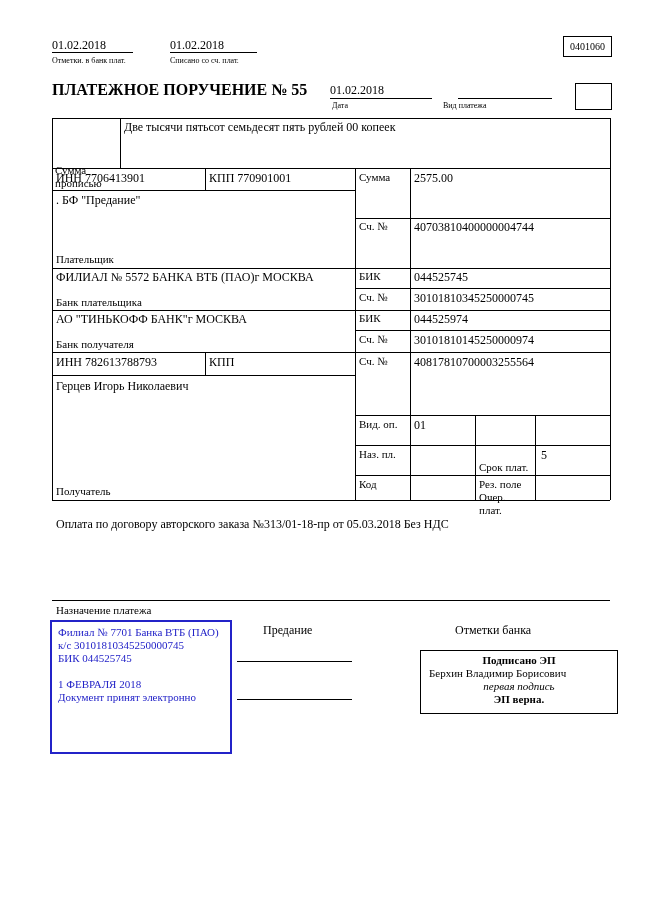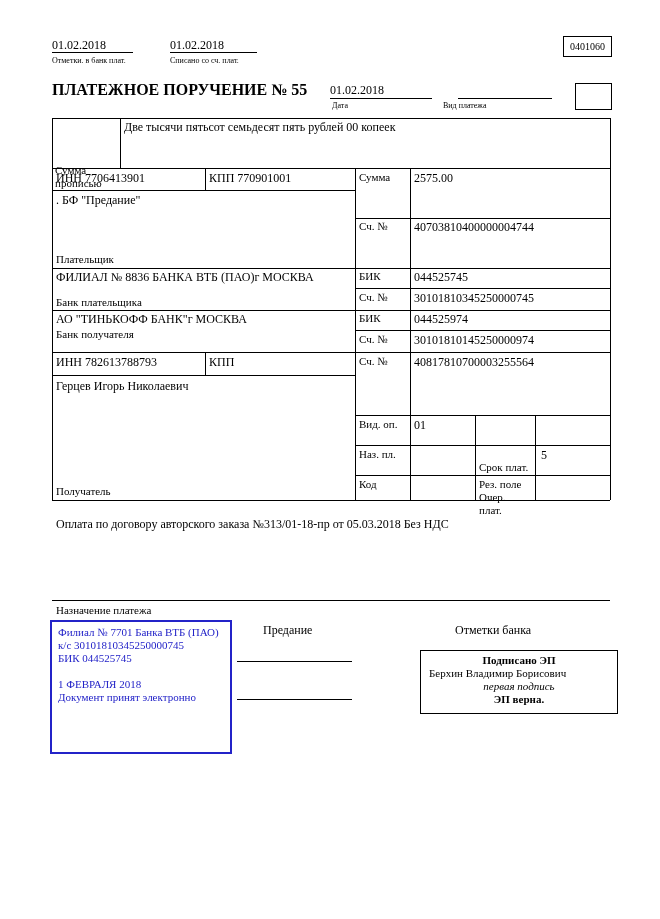--- a/index.html
+++ b/index.html
@@ -85,33 +85,33 @@
   <div class="t" style="left:56px;top:171px">ИНН 7706413901</div>
   <div class="t" style="left:209px;top:171px">КПП 770901001</div>
   <div class="t m" style="left:359px;top:171px">Сумма</div>
   <div class="t" style="left:414px;top:171px">2575.00</div>
 
   <div class="t" style="left:56px;top:193px">. БФ "Предание"</div>
   <div class="t m" style="left:359px;top:220px">Сч. №</div>
   <div class="t" style="left:414px;top:220px">40703810400000004744</div>
   <div class="t m" style="left:56px;top:253px">Плательщик</div>
 
-  <div class="t" style="left:56px;top:270px">ФИЛИАЛ № 8836 БАНКА ВТБ (ПАО)г МОСКВА</div>
+  <div class="t" style="left:56px;top:270px">ФИЛИАЛ № 5572 БАНКА ВТБ (ПАО)г МОСКВА</div>
   <div class="t m" style="left:359px;top:270px">БИК</div>
   <div class="t" style="left:414px;top:270px">044525745</div>
   <div class="t m" style="left:359px;top:291px">Сч. №</div>
   <div class="t" style="left:414px;top:291px">30101810345250000745</div>
   <div class="t m" style="left:56px;top:296px">Банк плательщика</div>
 
   <div class="t" style="left:56px;top:312px">АО "ТИНЬКОФФ БАНК"г МОСКВА</div>
   <div class="t m" style="left:359px;top:312px">БИК</div>
   <div class="t" style="left:414px;top:312px">044525974</div>
   <div class="t m" style="left:359px;top:333px">Сч. №</div>
   <div class="t" style="left:414px;top:333px">30101810145250000974</div>
-  <div class="t m" style="left:56px;top:328px">Банк получателя</div>
+  <div class="t m" style="left:56px;top:338px">Банк получателя</div>
 
   <div class="t" style="left:56px;top:355px">ИНН 782613788793</div>
   <div class="t" style="left:209px;top:355px">КПП</div>
   <div class="t m" style="left:359px;top:355px">Сч. №</div>
   <div class="t" style="left:414px;top:355px">40817810700003255564</div>
   <div class="t" style="left:56px;top:379px">Герцев Игорь Николаевич</div>
   <div class="t m" style="left:56px;top:485px">Получатель</div>
 
   <div class="t m" style="left:359px;top:418px">Вид. оп.</div>
   <div class="t" style="left:414px;top:418px">01</div>

